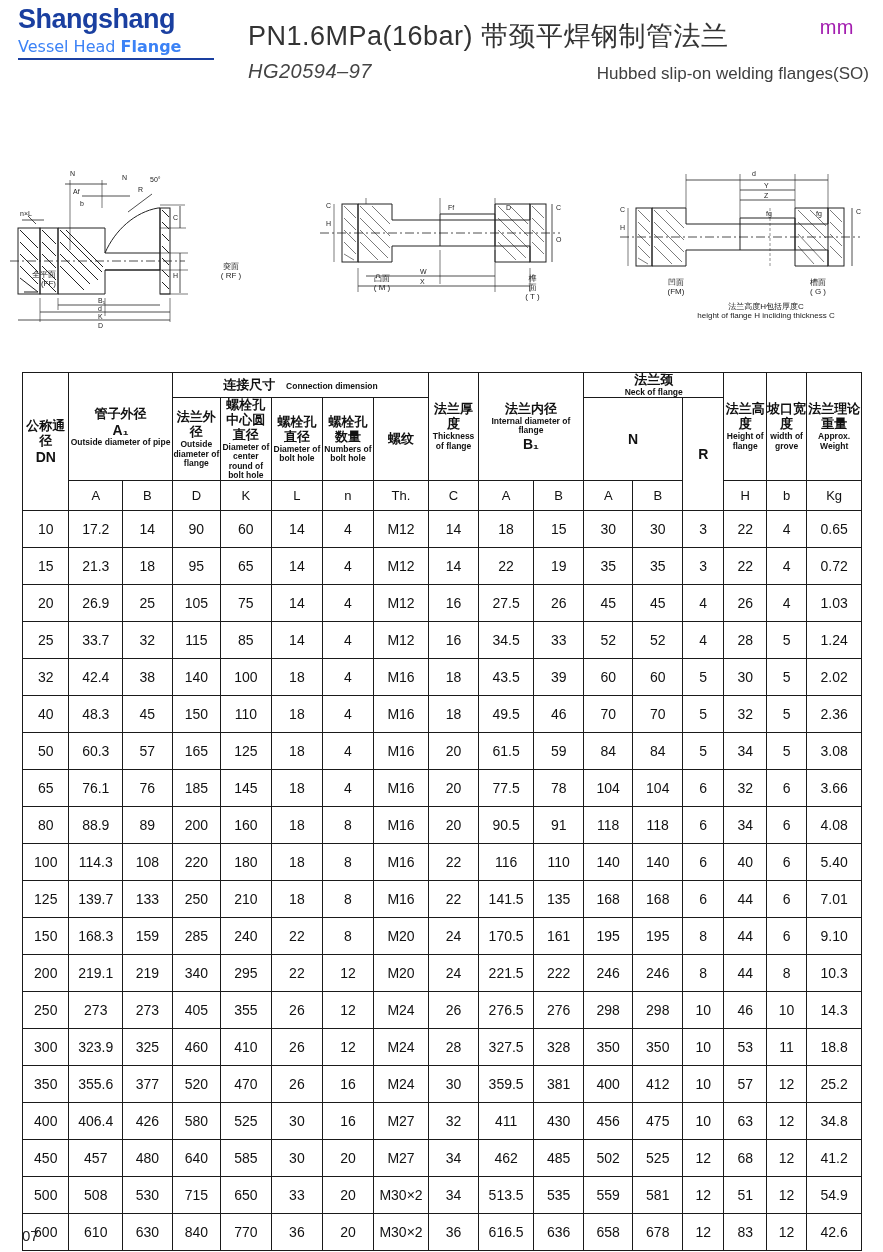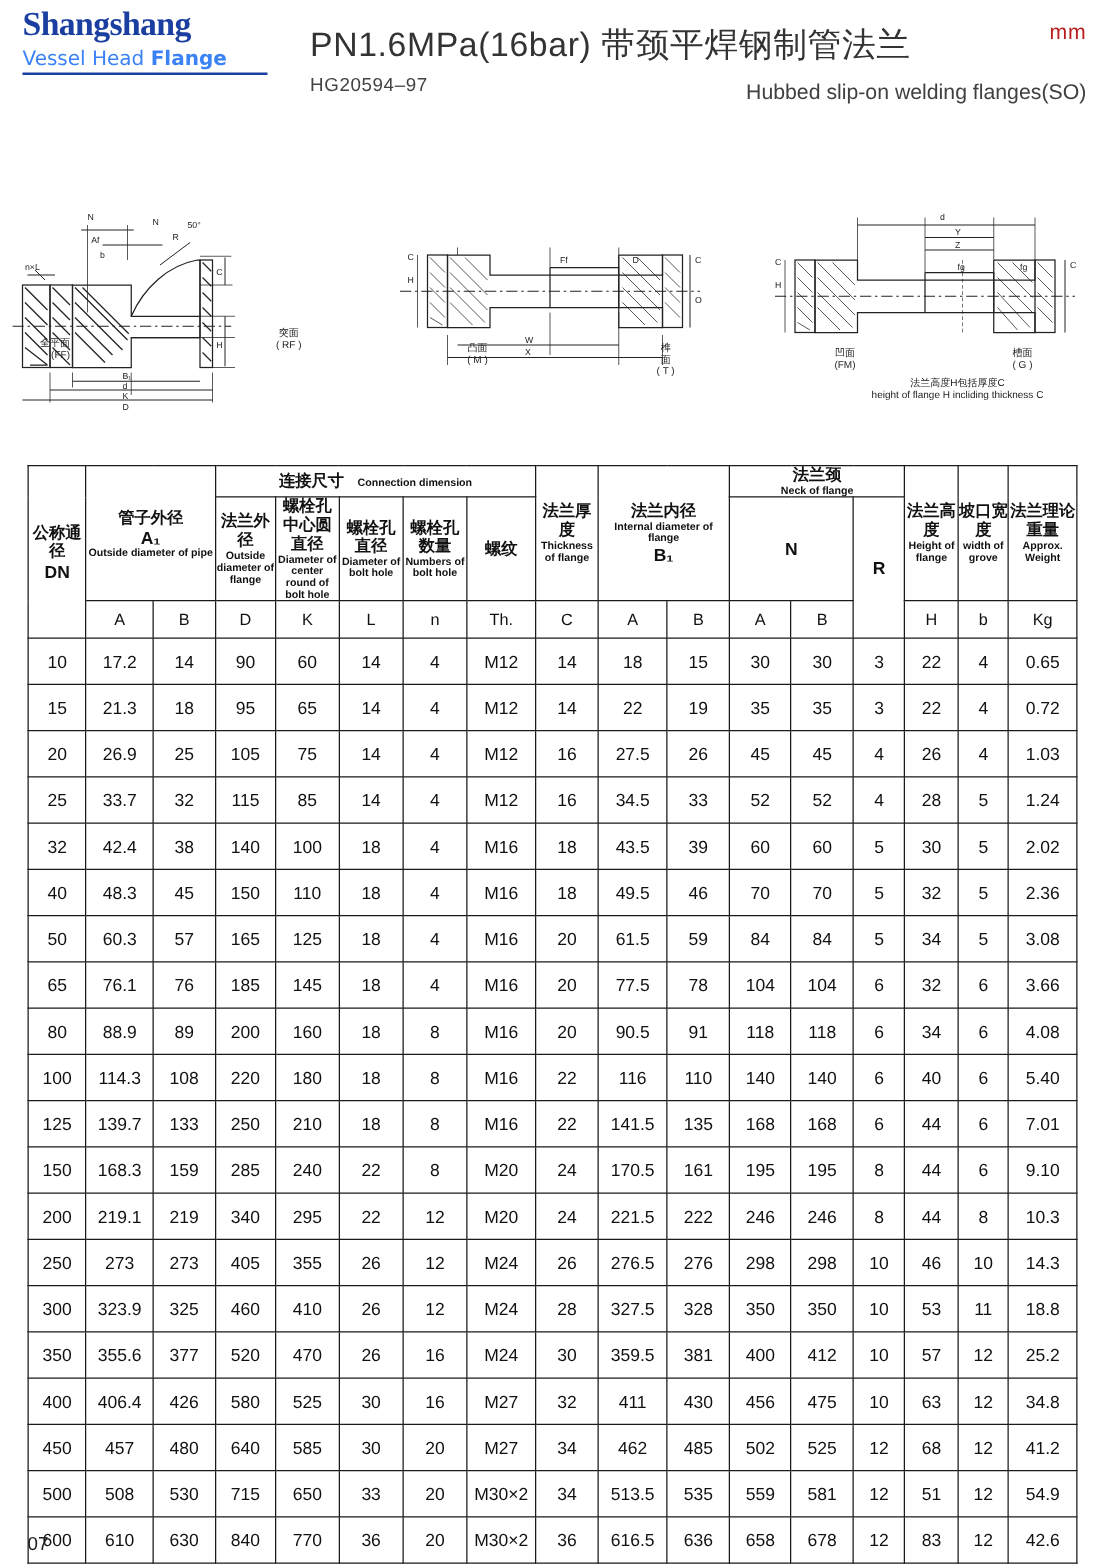--- a/index.html
+++ b/index.html
@@ -17,21 +17,21 @@
     position: relative;
     height: 110px;
     padding: 6px 10px 0 12px;
   }
   .logo-block {
     position: absolute;
     left: 18px; top: 6px;
     width: 215px;
   }
   .logo-main {
-    font-family: Liberation Serif, serif;
+    font-family: Liberation Sans, sans-serif;
     font-weight: bold;
     font-size: 27px;
     color: #1a3fa0;
     letter-spacing: -0.5px;
     line-height: 1.0;
   }
   .logo-sub {
     font-family: "DejaVu Sans", sans-serif;
     font-size: 16px;
     color: #3b82f6;
@@ -47,37 +47,38 @@
     left: 248px; top: 18px;
     right: 8px;
   }
   .title-cn {
     font-size: 27px;
     color: #333;
     letter-spacing: 0.5px;
     white-space: nowrap;
   }
   .title-std {
-    font-size: 15px;
+    font-size: 20px;
+    font-style: italic;
     color: #444;
     margin-top: 6px;
     letter-spacing: 0.5px;
   }
   .title-en {
     position: absolute;
     right: 6px; top: 46px;
     font-size: 17px;
     color: #404040;
     white-space: nowrap;
   }
   .title-mm {
     position: absolute;
-    right: 6px; top: -2px;
-    font-size: 17px;
-    color: #b91c1c;
+    right: 21px; top: -2px;
+    font-size: 20px;
+    color: #a21caf;
   }
 
   
   .drawings {
     position: relative;
     height: 200px;
     margin: 14px 0 0 0;
   }
   .dwg {
     position: absolute;

